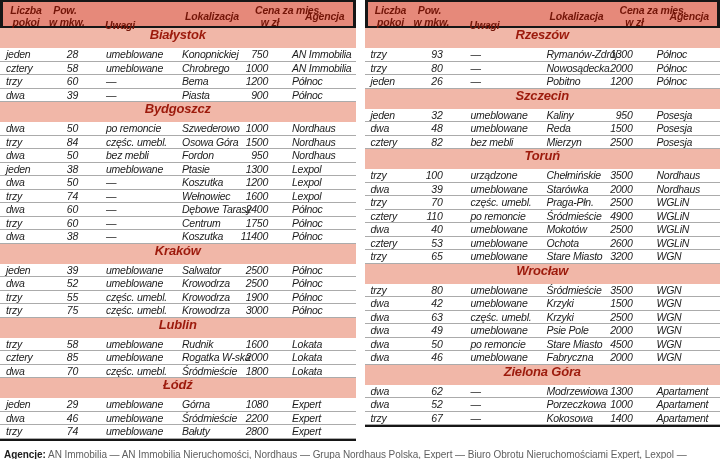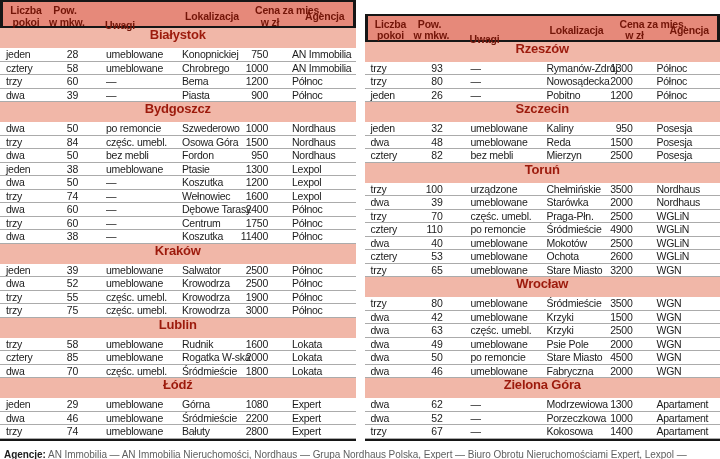--- a/index.html
+++ b/index.html
@@ -2,21 +2,21 @@
 <html style="--header_bg: #e6897a; --header_text: #731508; --band_bg: #f1b7a8; --band_text: #9c1a0c; --border: #161616; --row_line: #ababab; --text: #1c1c1c; --footer_text: #5f5f5f;"><head>
 <meta charset="utf-8">
 <style>
   html,body{margin:0;padding:0;}
   body{
     width:720px;height:459px;background:#ffffff;
     font-family:"Liberation Sans",sans-serif;
     -webkit-font-smoothing:antialiased;
     overflow:hidden;
   }
-  .tables{display:flex;gap:9px;align-items:flex-end;}
+  .tables{display:flex;gap:9px;align-items:flex-start;font-style:italic;}
   .tbl{flex:1 1 0;border-bottom:2px solid #161616;}
   .thead{
     display:grid;grid-template-columns:46px 32px 102px 58px 30px 1fr;
     background:var(--header_bg);
     border-top:2px solid #161616;border-bottom:2px solid #161616;
     border-left:3px solid #161616;border-right:3px solid #161616;
     height:28px;align-items:center;box-sizing:border-box;
     color:var(--header_text);font-weight:bold;font-size:10.5px;
     line-height:1.08;letter-spacing:-0.2px;
   }

